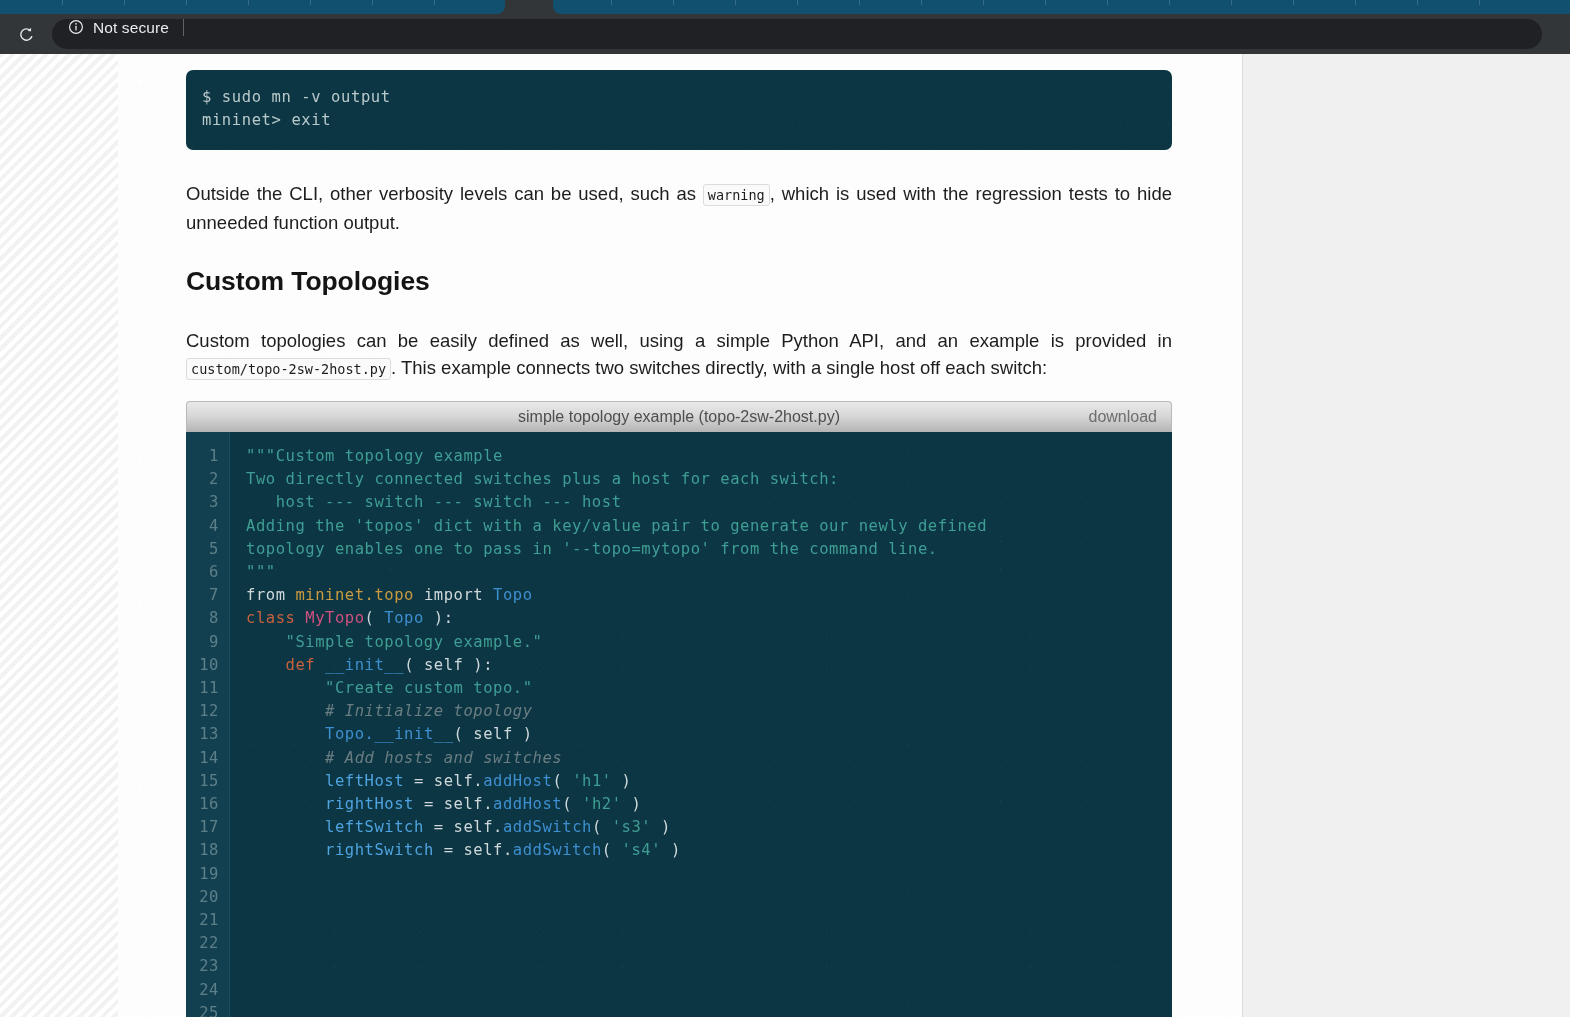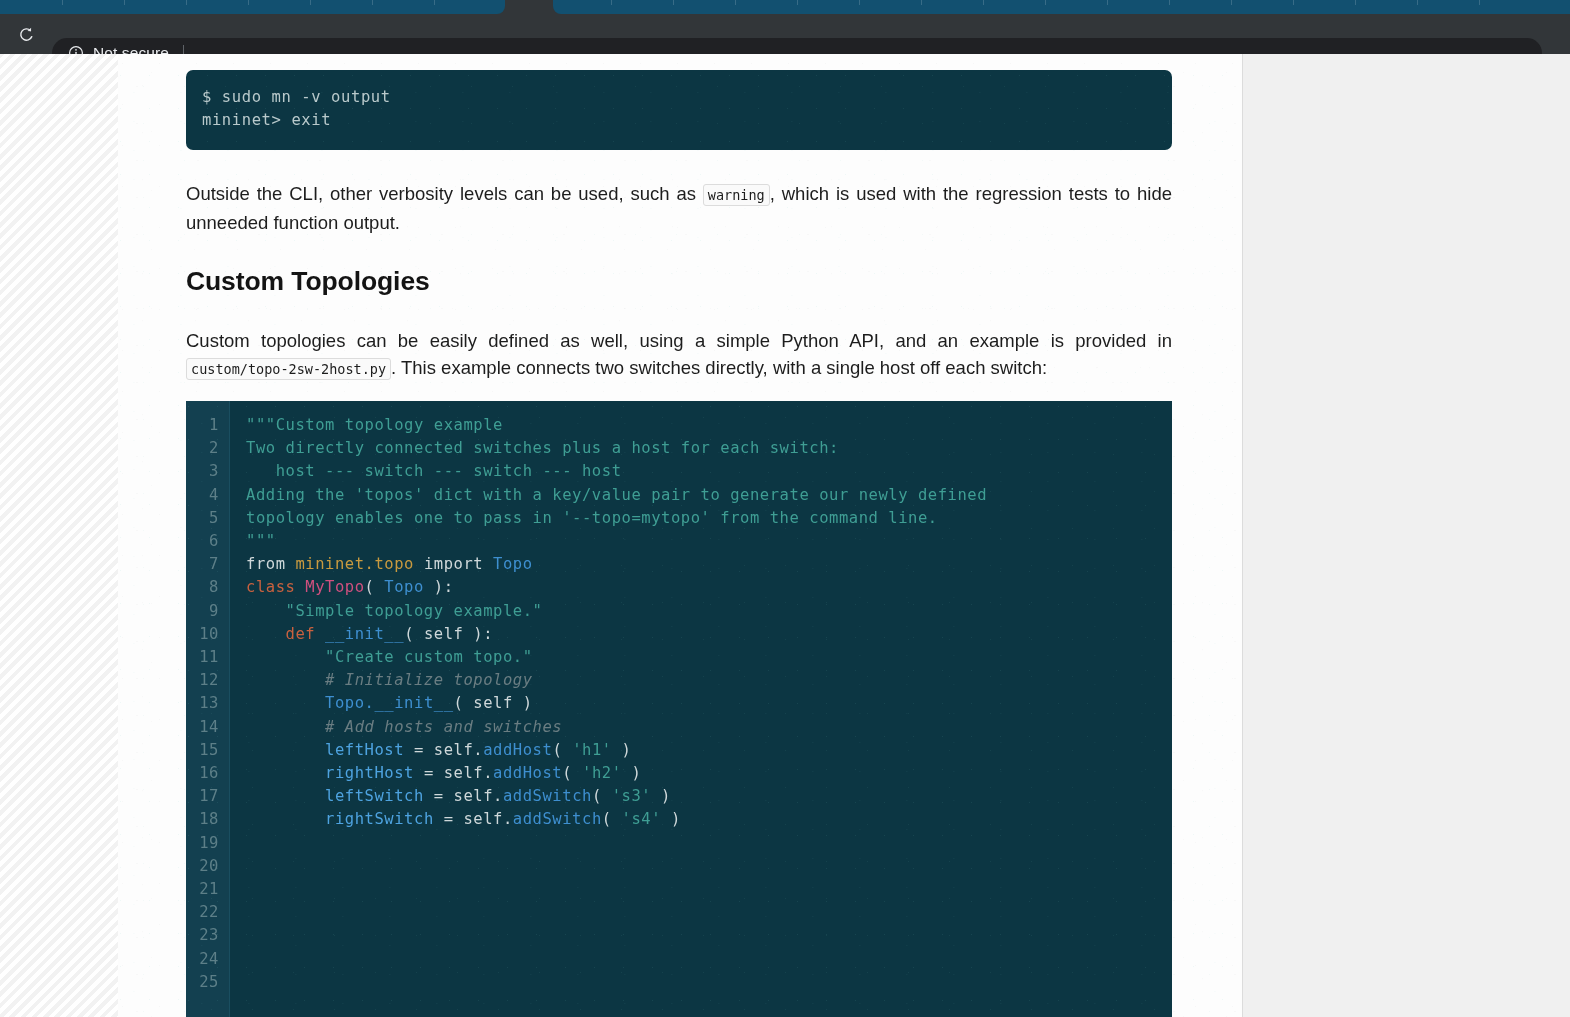--- a/index.html
+++ b/index.html
@@ -41,24 +41,23 @@
     display: flex; align-items: center; justify-content: center;
     cursor: pointer; border-radius: 50%;
   }
   .reload-btn svg { width: 17px; height: 17px; }
 
   .omnibox {
     position: absolute; left: 52px; top: 5px;
     height: 30px; width: 1490px;
     background: #202124;
     border-radius: 15px;
-    display: flex; align-items: center;
+    display: flex; align-items: flex-start;
     padding-left: 16px;
     cursor: text;
-    margin-top: 19px;
   }
   .info-icon { width: 16px; height: 16px; margin-right: 9px; flex: 0 0 auto; }
   .notsecure {
     color: #e8eaed; font-size: 15.5px; letter-spacing: 0.1px;
     white-space: nowrap;
   }
   .omni-sep {
     width: 1px; height: 17px; background: #5f6368;
     margin: 0 13px 0 14px; flex: 0 0 auto;
   }
@@ -285,20 +284,24 @@
           <span>Outside the CLI, other verbosity levels can be used, such as </span><code class="inline">warning</code><span>, which is used with the regression tests to hide unneeded function output.</span>
         </p>
 
         <h2 class="heading">Custom Topologies</h2>
 
         <p class="para">
           <span>Custom topologies can be easily defined as well, using a simple Python API, and an example is provided in </span><code class="inline">custom/topo-2sw-2host.py</code><span>. This example connects two switches directly, with a single host off each switch:</span>
         </p>
 
         <div class="codebox">
+          <div class="code-head">
+            <span class="code-title">simple topology example (topo-2sw-2host.py)</span>
+            <span class="code-download">download</span>
+          </div>
 
           <div class="code-body speckle">
             <div class="gutter">
               <div class="gutter-pad"></div>
               <div class="ln">1</div>
               <div class="ln">2</div>
               <div class="ln">3</div>
               <div class="ln">4</div>
               <div class="ln">5</div>
               <div class="ln">6</div>

